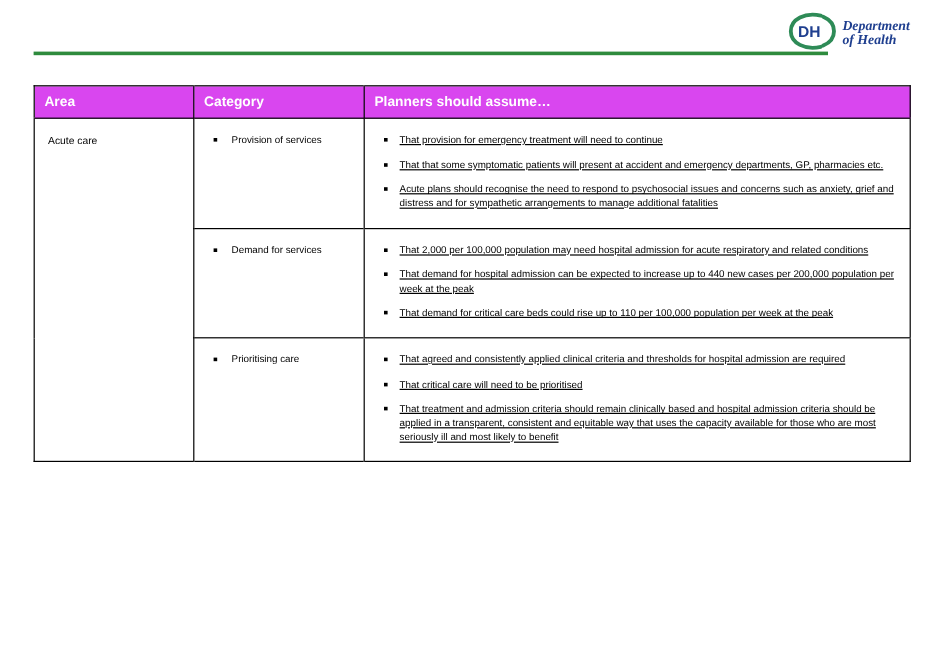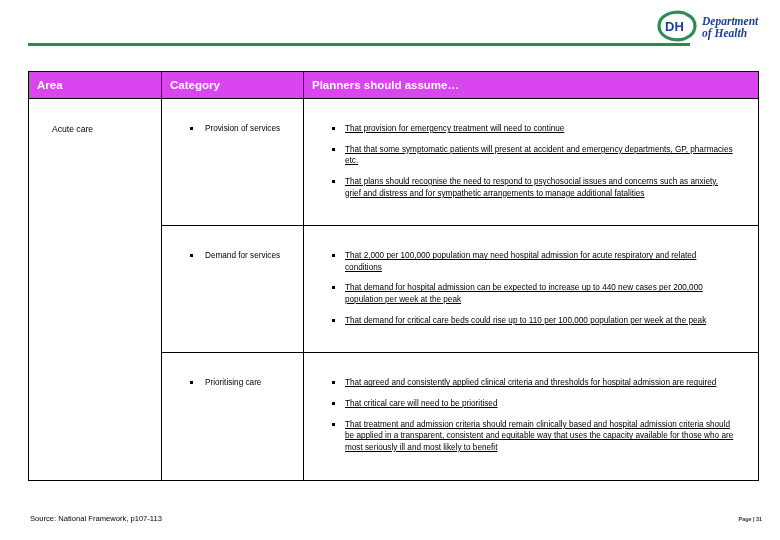--- a/index.html
+++ b/index.html
@@ -83,21 +83,21 @@
     padding: 7px 8px 7px 8px;
     border-right: 1.2px solid #000000;
     border-bottom: 1.2px solid #000000;
     vertical-align: middle;
   }
   .assumptions-table th.last { border-right: none; }
 
   .assumptions-table td {
     vertical-align: top;
     border-right: 1.2px solid #000000;
-    padding: 16px;
+    padding: 4px;
     background: #ffffff;
   }
   .assumptions-table td.last { border-right: none; }
 
   .cell-area {
     font-size: 8.6px;
     padding: 9px 6px 6px 7px;
     line-height: 1.35;
     color: #000000;
   }
@@ -204,21 +204,21 @@
             <ul class="bullets">
               <li>Provision of services</li>
             </ul>
           </div>
         </td>
         <td class="last">
           <div class="plan-cell">
             <ul class="bullets">
               <li>That provision for emergency treatment will need to continue</li>
               <li>That that some symptomatic patients will present at accident and emergency departments, GP, pharmacies etc.</li>
-              <li>That plans should recognise the need to respond to psychosocial issues and concerns such as anxiety, grief and distress and for sympathetic arrangements to manage additional fatalities</li>
+              <li>Acute plans should recognise the need to respond to psychosocial issues and concerns such as anxiety, grief and distress and for sympathetic arrangements to manage additional fatalities</li>
             </ul>
           </div>
         </td>
       </tr>
 
       <tr class="row-sep">
         <td>
           <div class="cat-cell">
             <ul class="bullets">
               <li>Demand for services</li>
@@ -250,18 +250,14 @@
               <li>That agreed and consistently applied clinical criteria and thresholds for hospital admission are required</li>
               <li>That critical care will need to be prioritised</li>
               <li>That treatment and admission criteria should remain clinically based and hospital admission criteria should be applied in a transparent, consistent and equitable way that uses the capacity available for those who are most seriously ill and most likely to benefit</li>
             </ul>
           </div>
         </td>
       </tr>
     </tbody>
   </table>
 
-  <div class="footer">
-    <div class="footer-source">Source: National Framework, p107-113</div>
-    <div class="footer-page">Page | 31</div>
-  </div>
 
 </div>
 
 </body></html>

